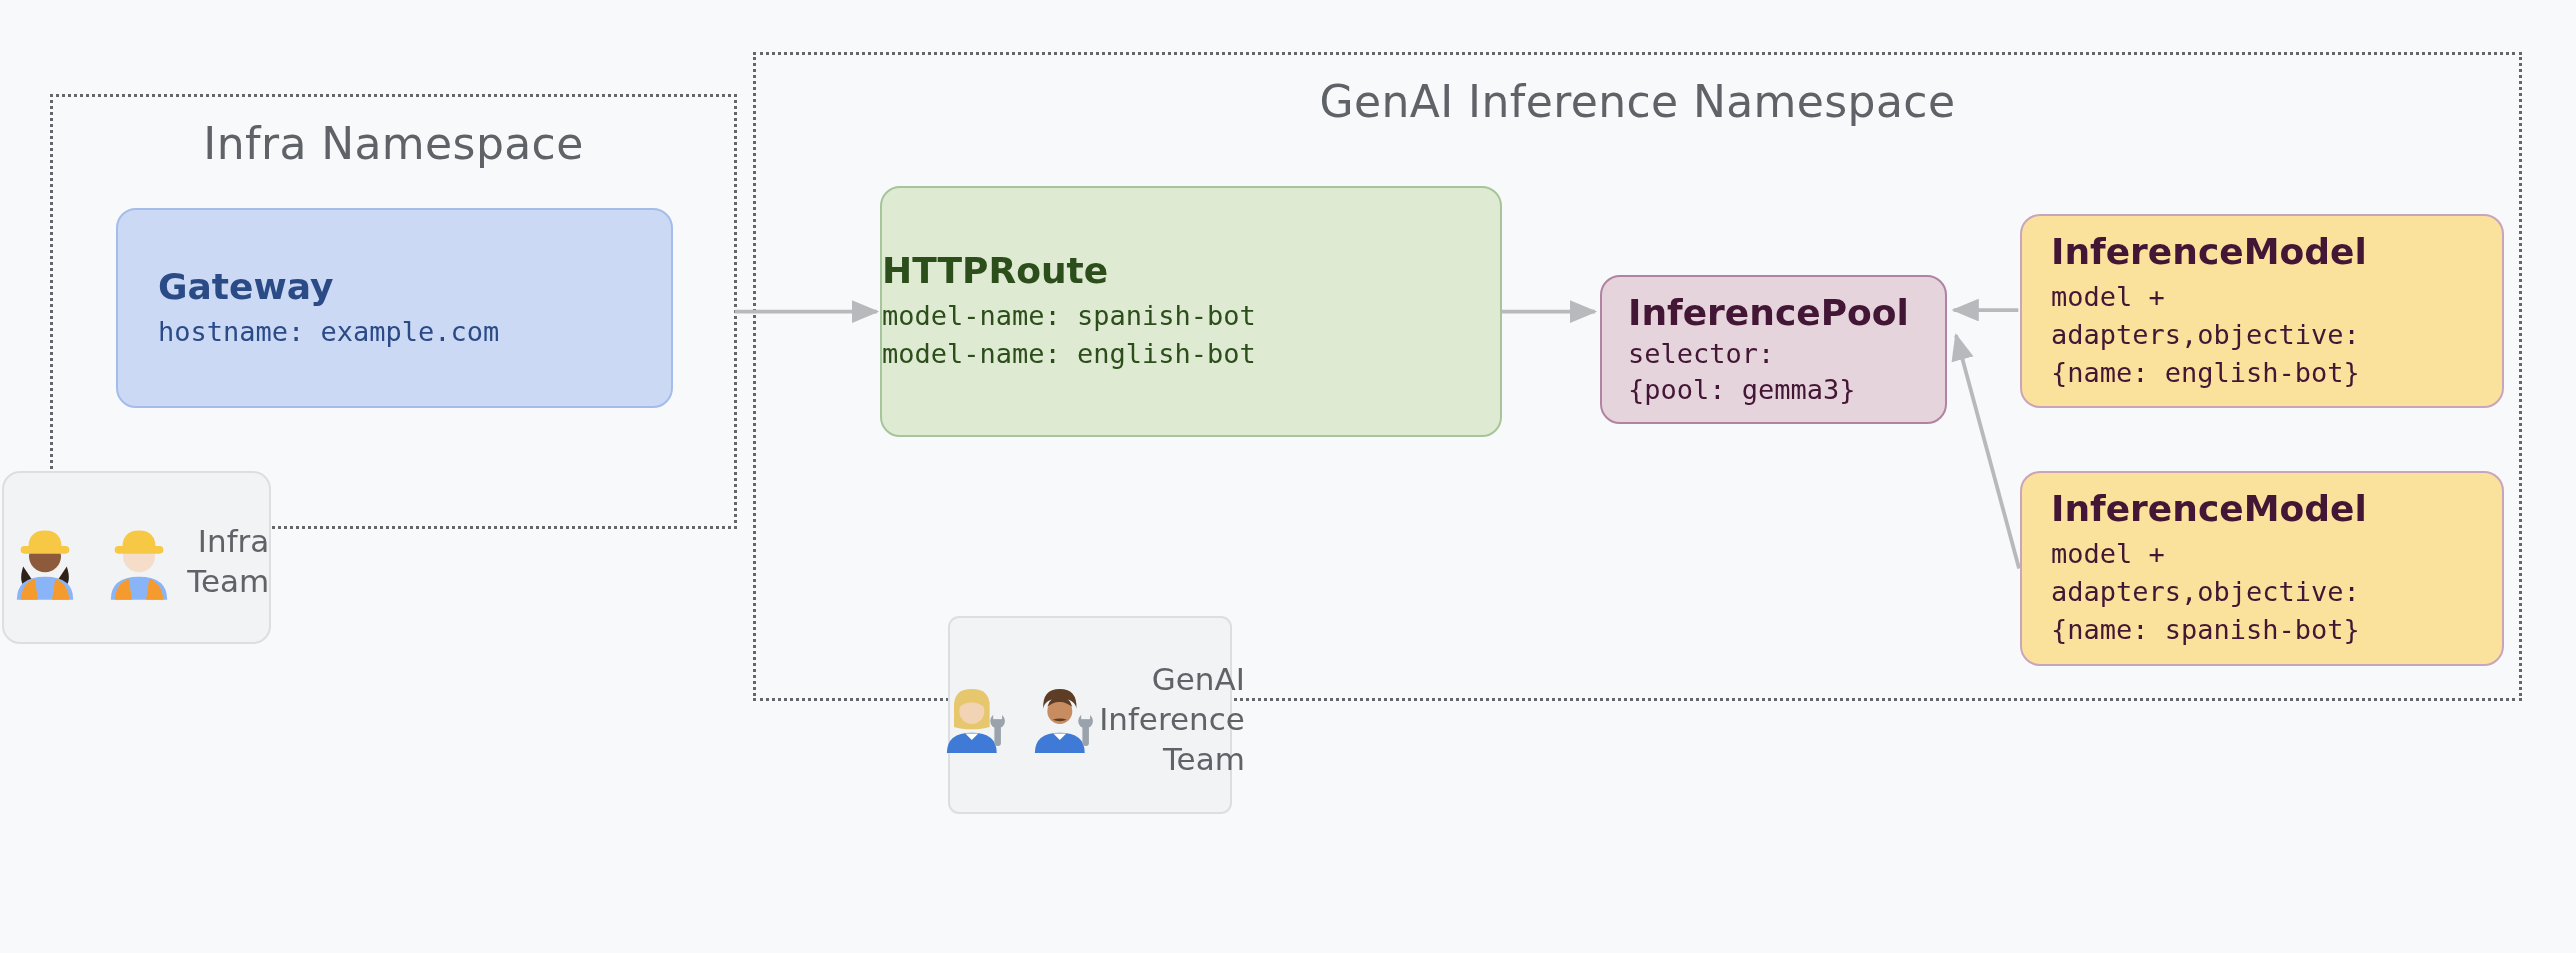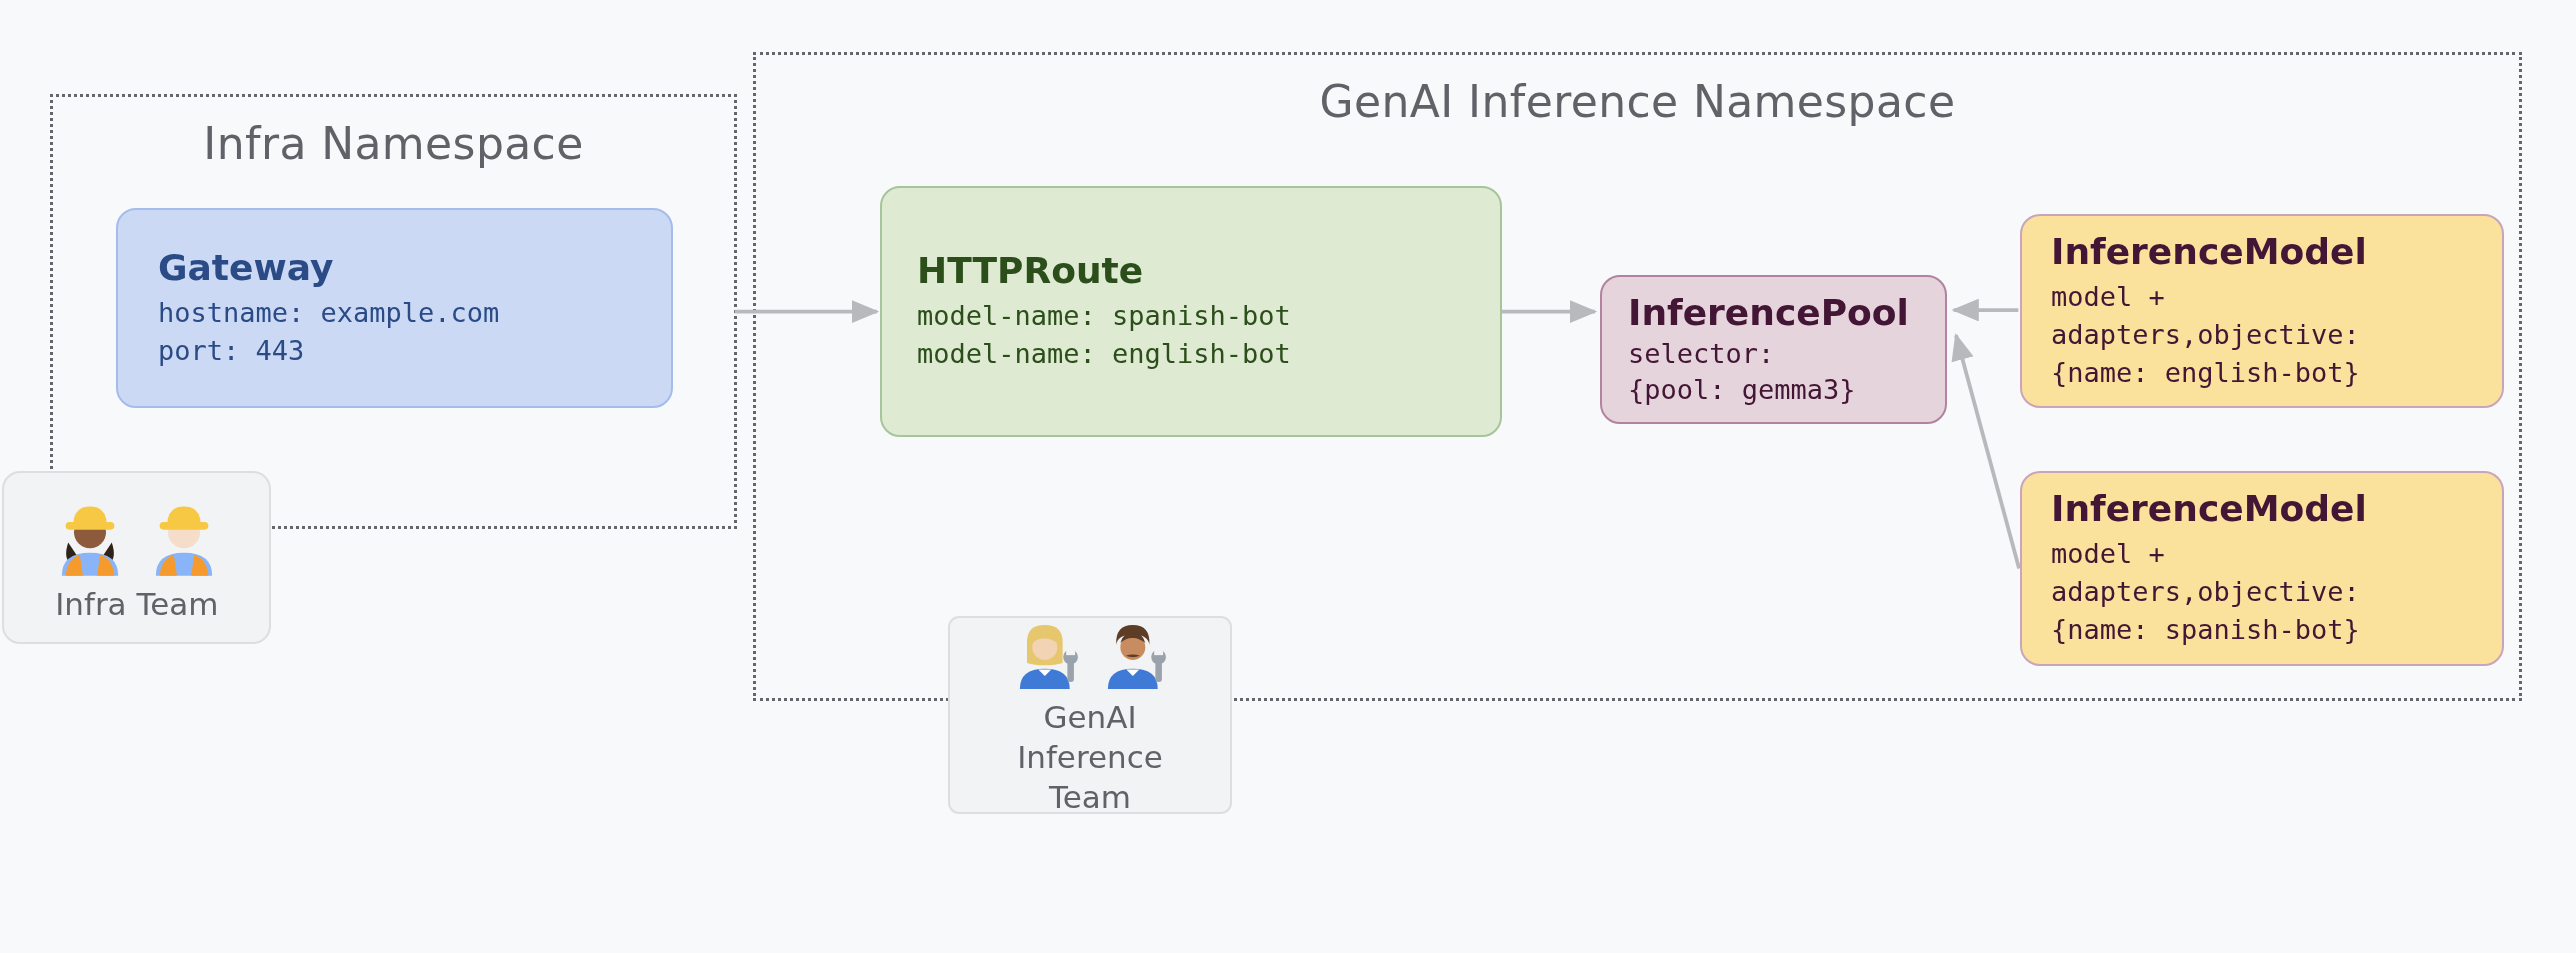--- a/index.html
+++ b/index.html
@@ -28,33 +28,33 @@
     position:absolute;box-sizing:border-box;
     border:2.3px solid;border-radius:20px;
     display:flex;flex-direction:column;justify-content:center;
   }
   .node-title{font-weight:bold;font-size:36px;margin-bottom:6px;}
   .node-line{
     font-family:"DejaVu Sans Mono","Liberation Mono",monospace;
     font-size:27px;line-height:38px;white-space:pre;
   }
   #node-gateway        {left:116px; top:208px;width:557px;height:200px;padding-left:40px;}
-  #node-httproute      {left:880px;top:186px;width:622px;height:251px;padding-left:35px;}
+  #node-httproute      {left:880px;top:186px;width:622px;height:251px;}
   #node-pool           {left:1600px;top:237px;width:347px;height:149px;padding-left:26px;margin-top:38px;}
   #node-pool .node-line{line-height:36px;}
   #node-pool .node-title{margin-bottom:3px;}
   #node-model-en       {left:2020px;top:214px;width:484px;height:194px;padding-left:29px;}
   #node-model-es       {left:2020px;top:471px;width:484px;height:195px;padding-left:29px;}
 
   
   .team{
     position:absolute;box-sizing:border-box;
     background:#f1f3f4;border:2.3px solid #dcdee0;border-radius:18px;
-    display:flex;flex-direction:column;align-items:center;justify-content:center;
-    color:#5f6368;text-align:center;
+    display:flex;flex-direction:row;align-items:center;justify-content:center;
+    color:#5f6368;text-align:right;
   }
   #team-infra{left:2.3px;top:471px;width:269px;height:173px;}
   #team-genai{left:948px;top:616px;width:284px;height:198px;border-radius:11px;}
   .emoji-row{display:flex;gap:12px;align-items:flex-end;}
   .team-label{font-size:31px;line-height:40px;margin-top:7.6px;}
 
   
   .arrows{position:absolute;left:0;top:0;pointer-events:none;}
 </style>
 </head>
@@ -77,21 +77,20 @@
     </defs>
     <line x1="966" y1="410" x2="1153" y2="410" stroke="#b7b9bd" stroke-width="5" marker-end="url(#ah)"></line>
     <line x1="1973" y1="410" x2="2098" y2="410" stroke="#b7b9bd" stroke-width="5" marker-end="url(#ah)"></line>
     <line x1="2655" y1="408" x2="2570" y2="408" stroke="#b7b9bd" stroke-width="5" marker-end="url(#ah)"></line>
     <line x1="2656" y1="748" x2="2573" y2="441" stroke="#b7b9bd" stroke-width="5" marker-end="url(#ah)"></line>
   </svg>
 
   <div class="node" id="node-gateway" style="background: rgb(204, 217, 244); border-color: rgb(163, 188, 236); color: rgb(43, 75, 135);">
     <div class="node-title">Gateway</div>
     <div class="node-line">hostname: example.com</div>
-    <div class="node-line">port: 443</div>
   </div>
 
   <div class="node" id="node-httproute" style="background: rgb(222, 234, 210); border-color: rgb(166, 197, 154); color: rgb(44, 78, 27);">
     <div class="node-title">HTTPRoute</div>
     <div class="node-line">model-name: spanish-bot</div>
     <div class="node-line">model-name: english-bot</div>
   </div>
 
   <div class="node" id="node-pool" style="background: rgb(230, 212, 221); border-color: rgb(177, 131, 160); color: rgb(66, 22, 52);">
     <div class="node-title">InferencePool</div>

